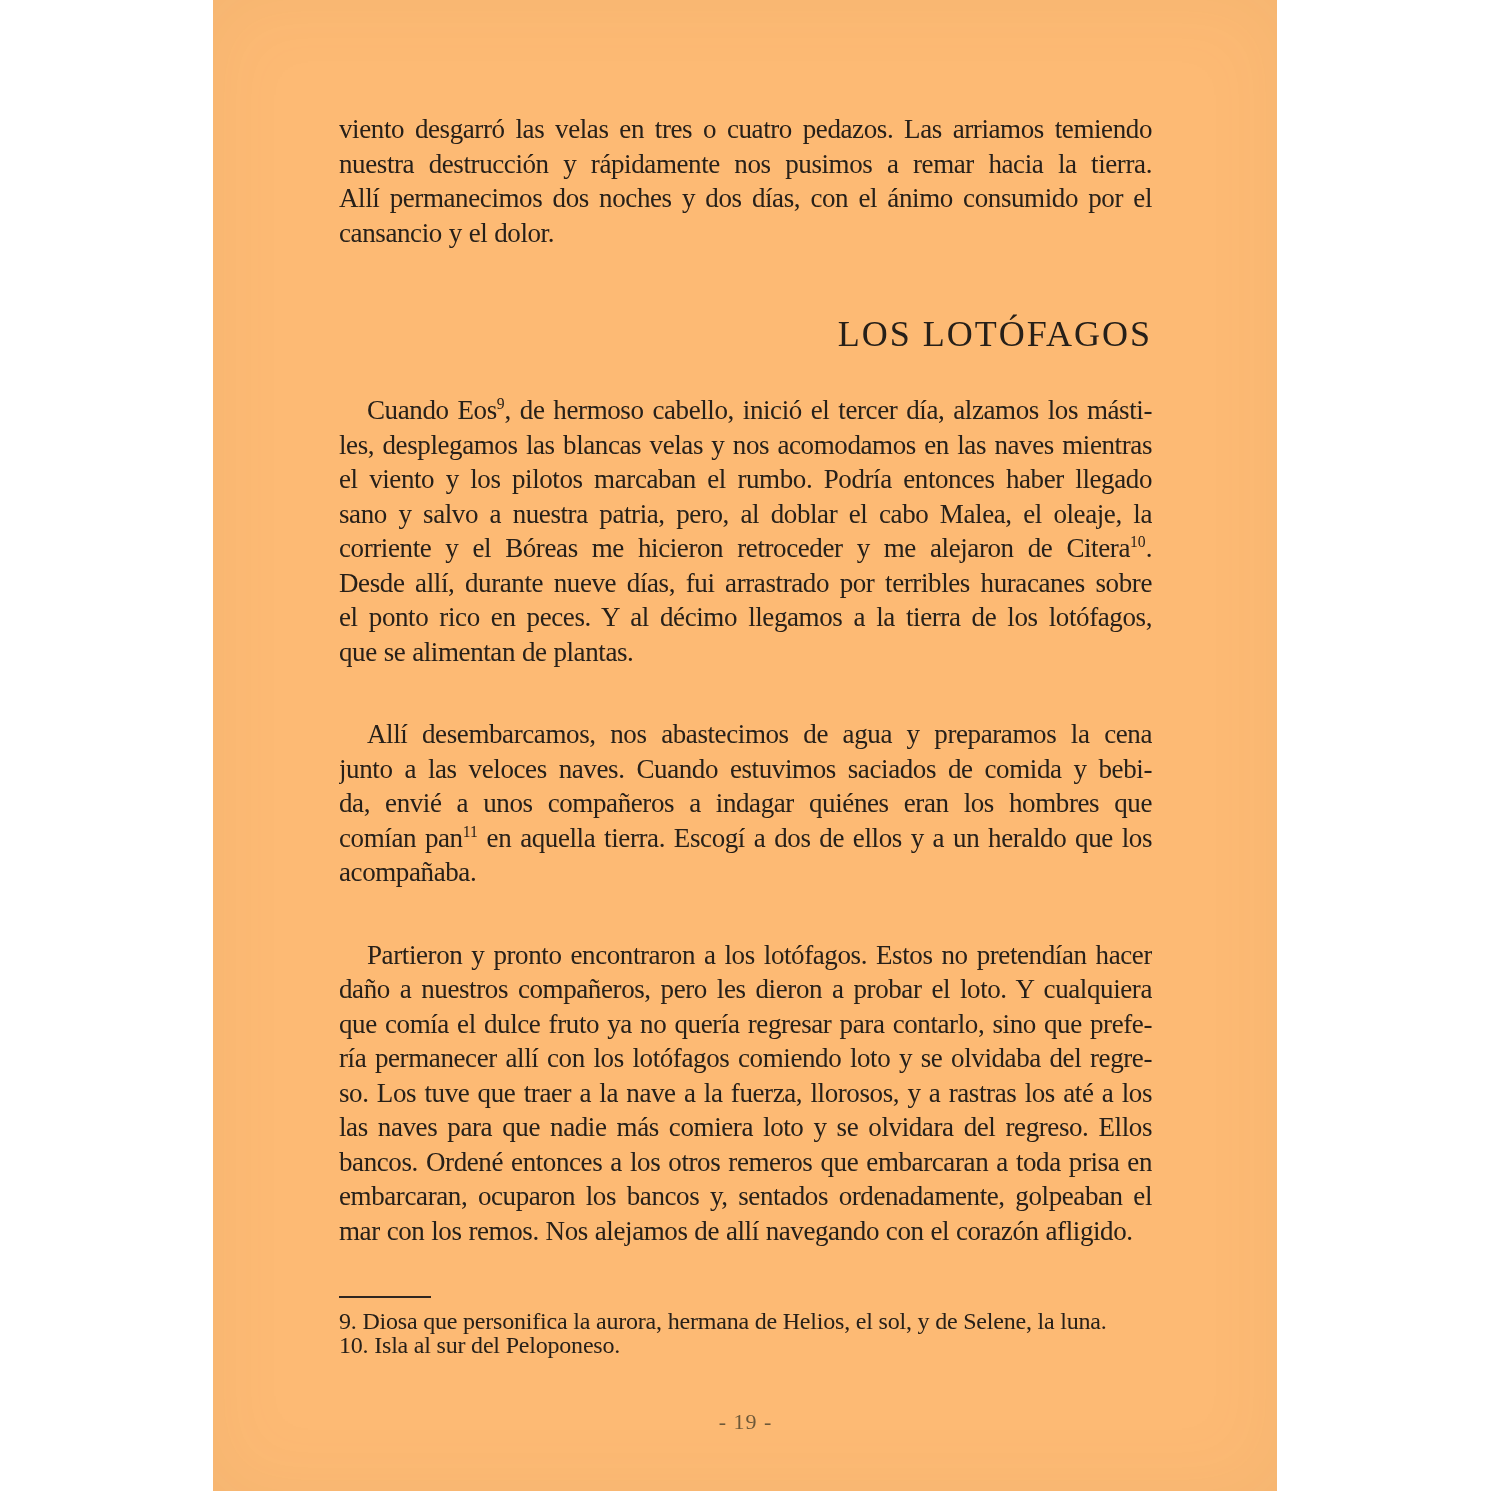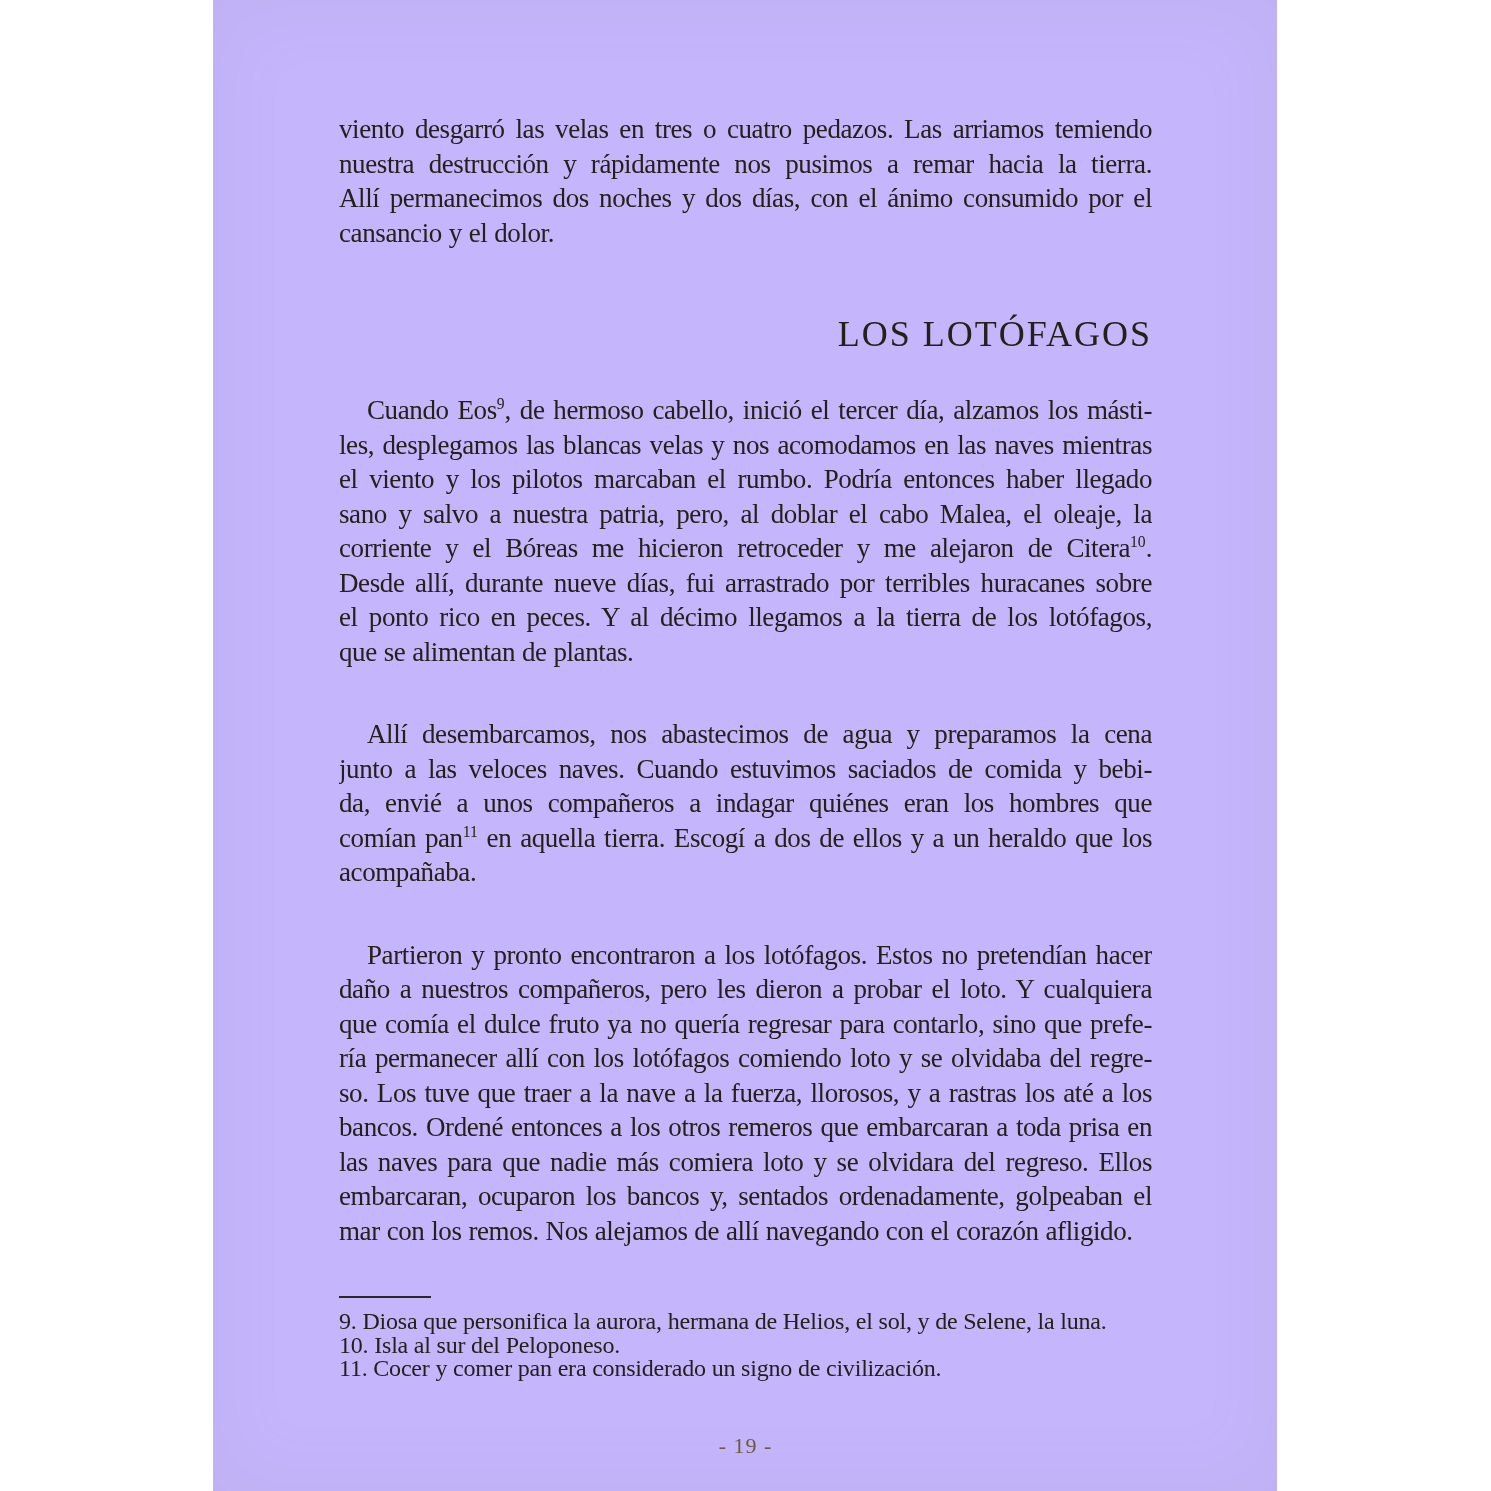--- a/index.html
+++ b/index.html
@@ -73,21 +73,21 @@
   .page-number {
     margin-top: 52px;
     text-align: center;
     font-size: 22px;
     letter-spacing: 1px;
   }
 </style>
 </head>
 <body style="background: rgb(255, 255, 255);">
 
-<div class="scan-page" style="background: #c4b5fd; color: rgb(39, 32, 25);">
+<div class="scan-page" style="background: #fdba74; color: rgb(39, 32, 25);">
   <div class="text-column">
 
     <div class="para">
         <div class="line">viento desgarró las velas en tres o cuatro pedazos. Las arriamos temiendo</div>
         <div class="line">nuestra destrucción y rápidamente nos pusimos a remar hacia la tierra.</div>
         <div class="line">Allí permanecimos dos noches y dos días, con el ánimo consumido por el</div>
         <div class="line last">cansancio y el dolor.</div>
       </div>
 
     <h1 class="chapter-heading">LOS LOTÓFAGOS</h1>
@@ -110,31 +110,30 @@
         <div class="line">comían pan<sup>11</sup> en aquella tierra. Escogí a dos de ellos y a un heraldo que los</div>
         <div class="line last">acompañaba.</div>
       </div>
 
     <div class="para indent">
         <div class="line">Partieron y pronto encontraron a los lotófagos. Estos no pretendían hacer</div>
         <div class="line">daño a nuestros compañeros, pero les dieron a probar el loto. Y cualquiera</div>
         <div class="line">que comía el dulce fruto ya no quería regresar para contarlo, sino que prefe-</div>
         <div class="line">ría permanecer allí con los lotófagos comiendo loto y se olvidaba del regre-</div>
         <div class="line">so. Los tuve que traer a la nave a la fuerza, llorosos, y a rastras los até a los</div>
+        <div class="line">las naves para que nadie más comiera loto y se olvidara del regreso. Ellos</div>
         <div class="line">bancos. Ordené entonces a los otros remeros que embarcaran a toda prisa en</div>
-        <div class="line">las naves para que nadie más comiera loto y se olvidara del regreso. Ellos</div>
         <div class="line">embarcaran, ocuparon los bancos y, sentados ordenadamente, golpeaban el</div>
         <div class="line last">mar con los remos. Nos alejamos de allí navegando con el corazón afligido.</div>
       </div>
 
     <div class="footnotes">
       <div class="fn-divider"></div>
       <div>
           <div class="footnote">9. Diosa que personifica la aurora, hermana de Helios, el sol, y de Selene, la luna.</div>
           <div class="footnote">10. Isla al sur del Peloponeso.</div>
-          <div class="footnote">11. Cocer y comer pan era considerado un signo de civilización.</div>
         </div>
     </div>
 
     <div class="page-number" style="color: rgb(110, 89, 57);">- 19 -</div>
 
   </div>
 </div>
 
 </body></html>

